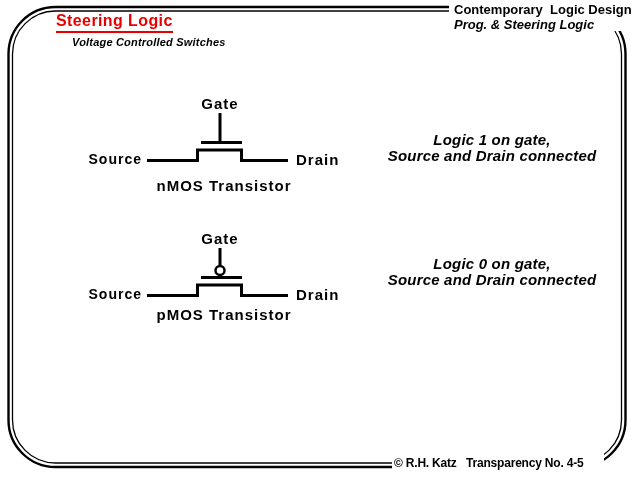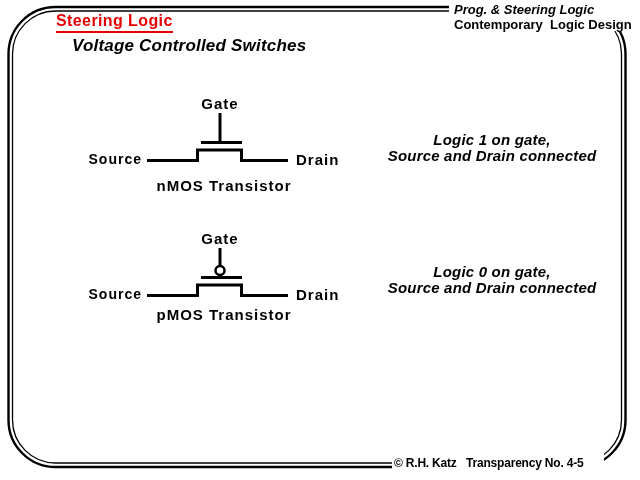--- a/index.html
+++ b/index.html
@@ -9,21 +9,21 @@
     font-family:"Liberation Sans", sans-serif;
     color:#000;
   }
   #border-art{position:absolute;left:0;top:0;z-index:1;}
   .txt{position:absolute;z-index:2;font-weight:bold;}
   #slide-title{
     left:56px;top:12px;font-size:16px;letter-spacing:0.4px;
     color:#e60000;border-bottom:2px solid #e60000;padding-bottom:1px;
   }
   #slide-subtitle{
-    left:72px;top:36px;font-size:17px;font-style:italic;letter-spacing:0.2px;
+    left:72px;top:36px;font-size:11px;font-style:italic;letter-spacing:0.2px;
   }
   #header-block{left:454px;top:2px;width:182px;line-height:15px;}
   #header-line1{font-size:13px;white-space:pre;}
   #header-line2{font-size:13px;font-style:italic;}
   .gate-label{width:60px;text-align:center;font-size:15px;letter-spacing:1px;}
   .source-label{left:58px;width:84px;text-align:right;font-size:14px;letter-spacing:1px;}
   .drain-label{left:296px;width:80px;text-align:left;font-size:15px;letter-spacing:1px;}
   .caption-label{left:124px;width:200px;text-align:center;font-size:15px;letter-spacing:1px;}
   .note-block{left:362px;width:260px;text-align:center;font-style:italic;
     font-size:15px;line-height:16px;letter-spacing:0.2px;}
@@ -54,39 +54,39 @@
     <path d="M220,248 V265"></path>
     <circle cx="220" cy="270.5" r="4.5" stroke-width="2.5" fill="#fff"></circle>
     <path d="M201,277.5 H242"></path>
     <path d="M197.5,297 V285 H241.5 V297"></path>
     <path d="M147,295.5 H198"></path>
     <path d="M241,295.5 H288"></path>
   </g>
 </svg>
 
 <div class="txt" id="header-block">
+  <div id="header-line1">Contemporary  Logic Design</div>
   <div id="header-line2">Prog. &amp; Steering Logic</div>
-  <div id="header-line1">Contemporary  Logic Design</div>
 </div>
 
 <div class="txt" id="slide-title">Steering Logic</div>
 <div class="txt" id="slide-subtitle">Voltage Controlled Switches</div>
 
 <div class="txt gate-label" style="left:190px;top:95px;">Gate</div>
 <div class="txt source-label" style="top:151px;">Source</div>
 <div class="txt drain-label" style="top:151px;">Drain</div>
 <div class="txt caption-label" style="top:177px;">nMOS Transistor</div>
 
 <div class="txt gate-label" style="left:190px;top:230px;">Gate</div>
 <div class="txt source-label" style="top:286px;">Source</div>
 <div class="txt drain-label" style="top:286px;">Drain</div>
 <div class="txt caption-label" style="top:306px;">pMOS Transistor</div>
 
 <div class="txt note-block" style="top:132px;">
   <div>Logic 1 on gate,</div>
   <div>Source and Drain connected</div>
 </div>
-<div class="txt note-block" style="top:264px;">
+<div class="txt note-block" style="top:256px;">
   <div>Logic 0 on gate,</div>
   <div>Source and Drain connected</div>
 </div>
 
 <div class="txt" id="footer-text">© R.H. Katz   Transparency No. 4-5</div>
 
 </body></html>

